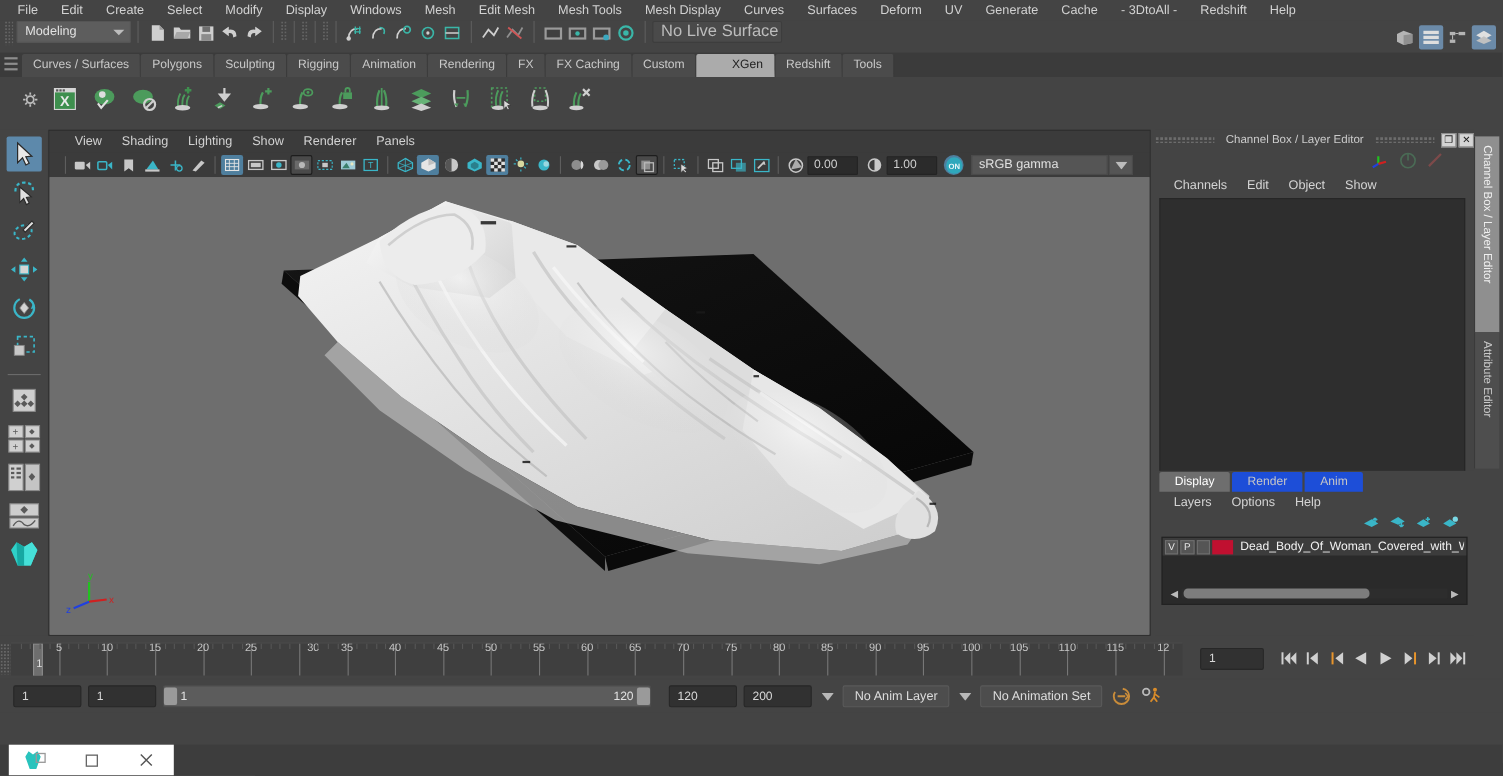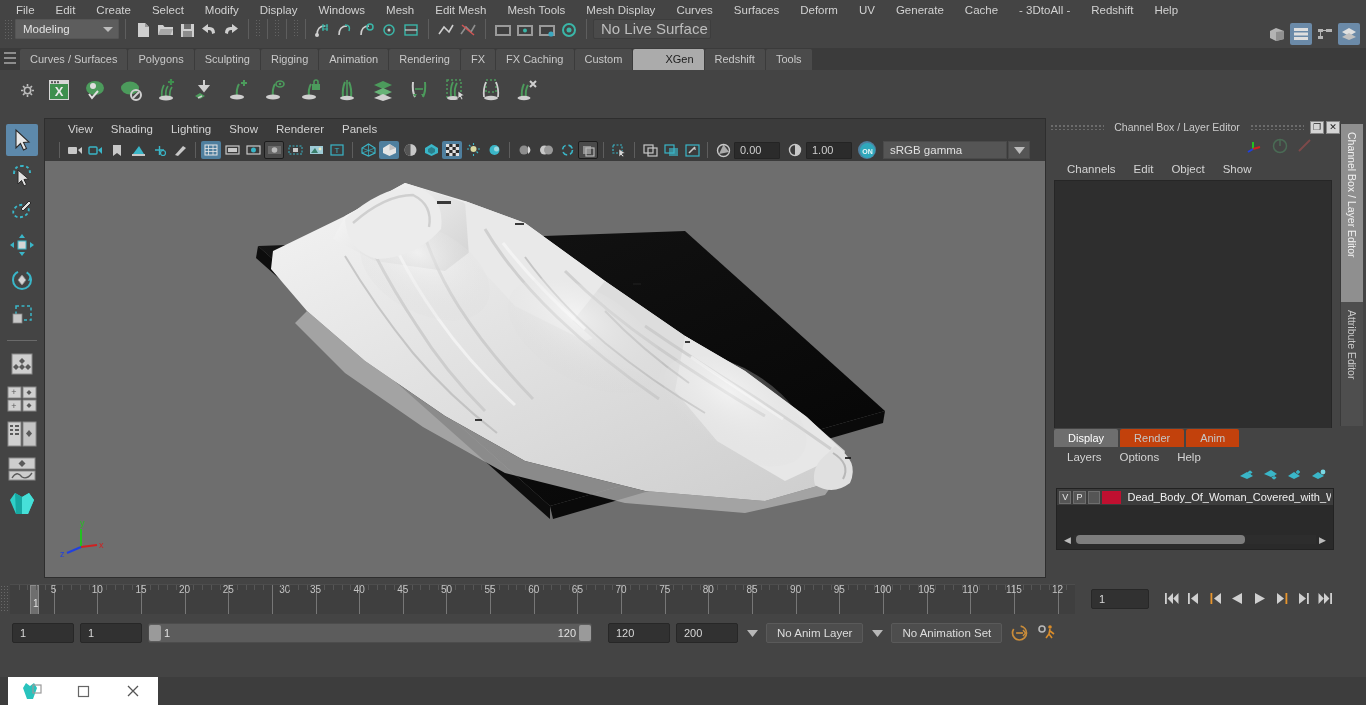--- a/index.html
+++ b/index.html
@@ -189,21 +189,21 @@
   .vtab.active { background: #8f8f8f; color: #f0f0f0; }
 
   
   .layered {
     position: absolute; left: 1050px; top: 428px; width: 290px; height: 148px;
     background: #444444;
   }
   .ltabs { display: flex; height: 19px; padding-left: 4px; align-items: flex-end; }
   .ltab {
     height: 18px; line-height: 18px; padding: 0 14px; font-size: 11px;
-    background: #c2410c; color: #c6c6c6; margin-right: 2px;
+    background: #1d4ed8; color: #c6c6c6; margin-right: 2px;
     border-top-left-radius: 2px; border-top-right-radius: 2px;
   }
   .ltab.active { background: #6e6e6e; color: #ffffff; }
   .lmenu { height: 20px; display: flex; align-items: center; padding-left: 8px; }
   .lmenu .lm { padding: 2px 9px; font-size: 11.5px; color: #d4d4d4; }
   .licons { height: 18px; display: flex; justify-content: flex-end; gap: 9px; padding-right: 14px; align-items: center; }
   .layerlist {
     position: absolute; left: 6px; right: 6px; top: 60px; height: 62px;
     background: #2a2a2a; border: 1px solid #222;
   }

